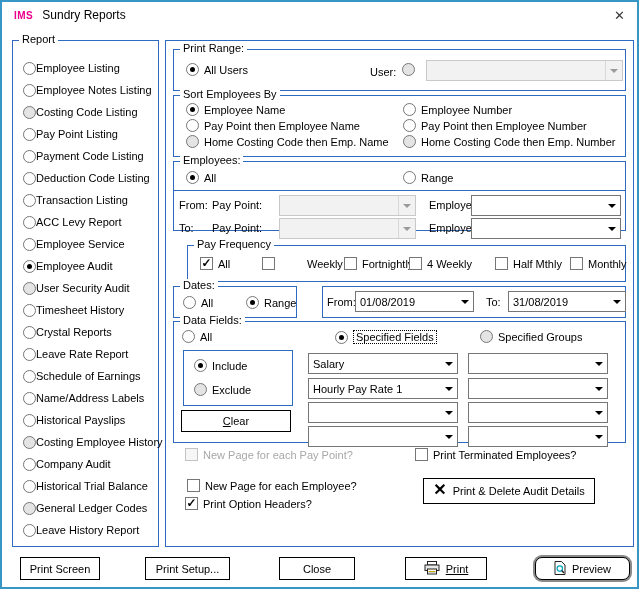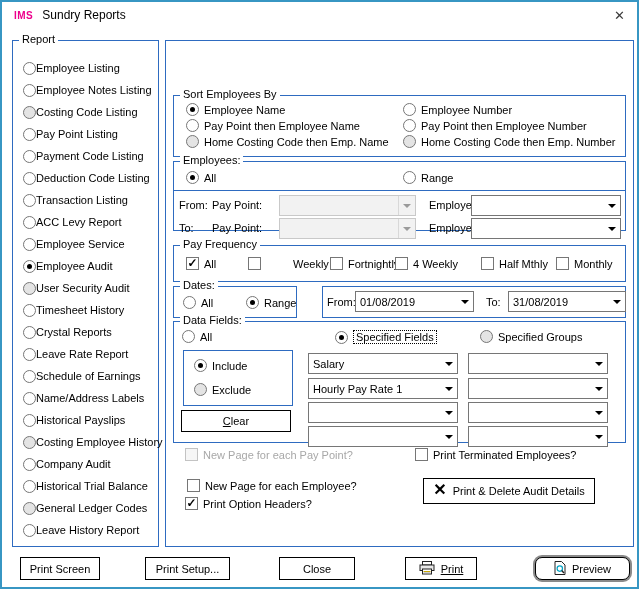--- a/index.html
+++ b/index.html
@@ -141,20 +141,37 @@
         </div>
       <div class="rrow">
           <span class="radio"></span>
           <span class="txt">Leave History Report</span>
         </div>
     </div>
   </div>
 
   <div class="groupbox" style="left:163px;top:38px;width:469px;height:507px;">
 
+    <div class="sect" style="left:7px;top:8px;right:7px;height:42px;">
+      <span class="gl">Print Range:</span>
+      <div class="opt sel" style="left:12px;top:13px;">
+          <span class="radio"></span>
+          <span class="txt">All Users</span>
+        </div>
+      <span style="position:absolute;left:196px;top:16px;">User:</span>
+      <div class="opt" style="left:228px;top:13px;">
+          <span class="radio dim"></span>
+        </div>
+      <div class="combo dis" style="left:252px;top:10px;width:197px;">
+        <span class="ct"></span>
+        <span class="cbtn">
+            <i class="arr"></i>
+          </span>
+      </div>
+    </div>
 
     <div class="sect" style="left:7px;top:54px;right:7px;height:62px;">
       <span class="gl">Sort Employees By</span>
       <div class="opt sel" style="left:12px;top:7px;">
           <span class="radio"></span>
           <span class="txt">Employee Name</span>
         </div>
       <div class="opt" style="left:12px;top:23px;">
           <span class="radio"></span>
           <span class="txt">Pay Point then Employee Name</span>
@@ -214,21 +231,21 @@
         <span style="position:absolute;left:255px;top:31px;">Employee:</span>
         <div class="combo" style="left:297px;top:27px;width:150px;">
             <span class="ct"></span>
             <span class="cbtn">
               <i class="arr"></i>
             </span>
           </div>
       </div>
     </div>
 
-    <div class="sect" style="left:7px;top:204px;right:7px;height:37px;">
+    <div class="sect" style="left:21px;top:204px;right:7px;height:37px;">
       <span class="gl">Pay Frequency</span>
       <div class="opt" style="left:12px;top:11px;">
           <span class="cb">
             <span>✓</span>
           </span>
           <span class="txt">All</span>
         </div>
       <div class="opt" style="left:74px;top:11px;gap:32px;">
           <span class="cb"></span>
           <span class="txt">Weekly</span>
@@ -384,21 +401,21 @@
 
   <div class="pushbtn" style="left:18px;top:555px;width:80px;height:23px;">
       <span>Print Screen</span>
     </div>
   <div class="pushbtn" style="left:143px;top:555px;width:85px;height:23px;">
       <span>Print Setup...</span>
     </div>
   <div class="pushbtn" style="left:277px;top:555px;width:76px;height:23px;">
       <span>Close</span>
     </div>
-  <div class="pushbtn" style="left:403px;top:555px;width:72px;height:23px;text-decoration:underline;">
+  <div class="pushbtn" style="left:403px;top:555px;width:82px;height:23px;text-decoration:underline;">
     <span><svg width="16" height="14" viewBox="0 0 16 14">
           <rect x="3.5" y="0.5" width="9" height="3.5" fill="#fff" stroke="#222"></rect>
           <rect x="1" y="4" width="14" height="5.5" fill="#e9e9e9" stroke="#222"></rect>
           <rect x="3.5" y="8" width="9" height="5" fill="#fff" stroke="#222"></rect>
           <line x1="4.5" y1="10.5" x2="11.5" y2="10.5" stroke="#c9a800"></line>
           <line x1="4.5" y1="12" x2="11.5" y2="12" stroke="#999"></line>
         </svg></span>
     <span>Print</span>
   </div>
   <div class="pushbtn default" style="left:533px;top:555px;width:95px;height:23px;border-radius:7px;">

